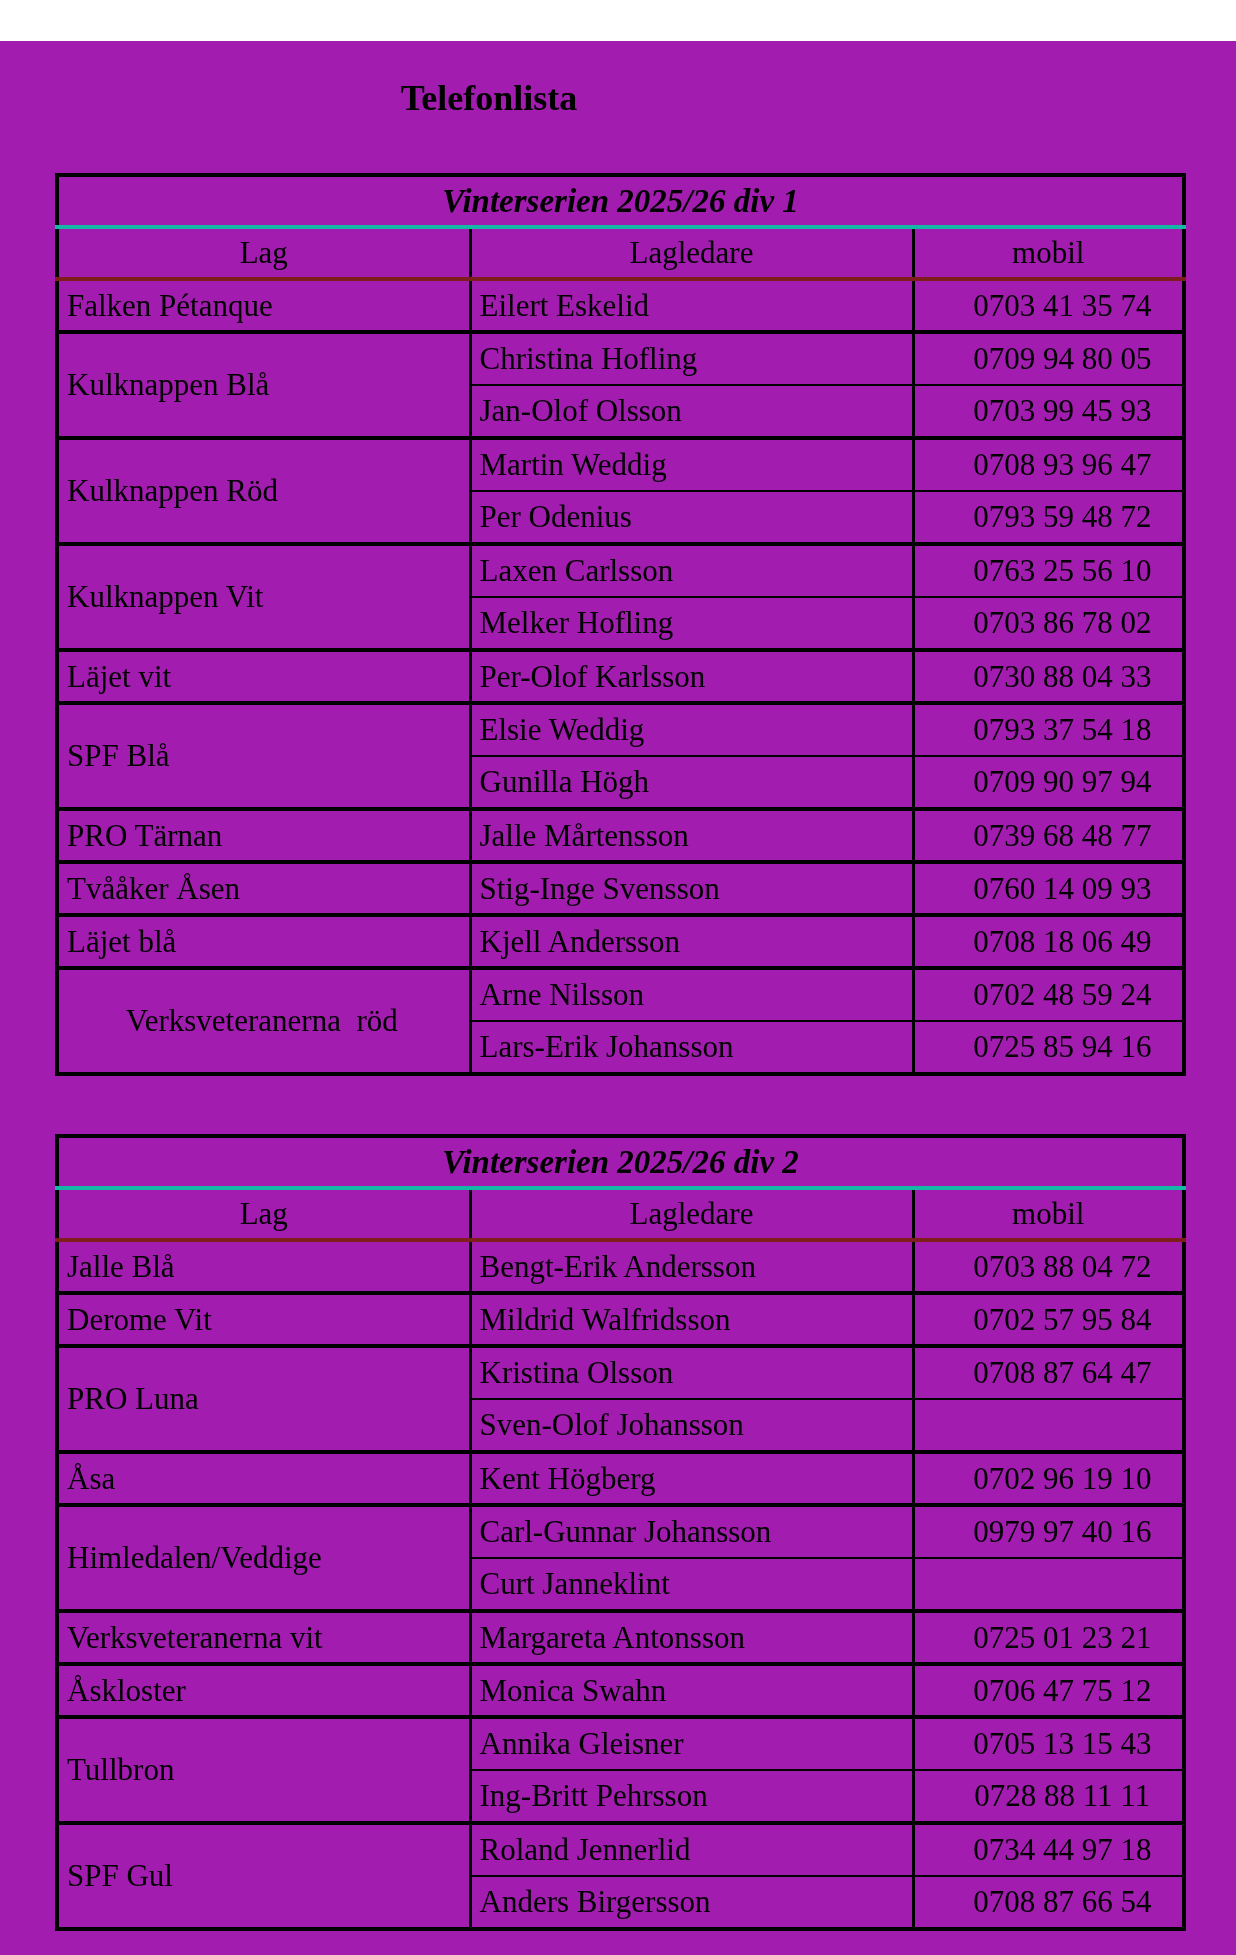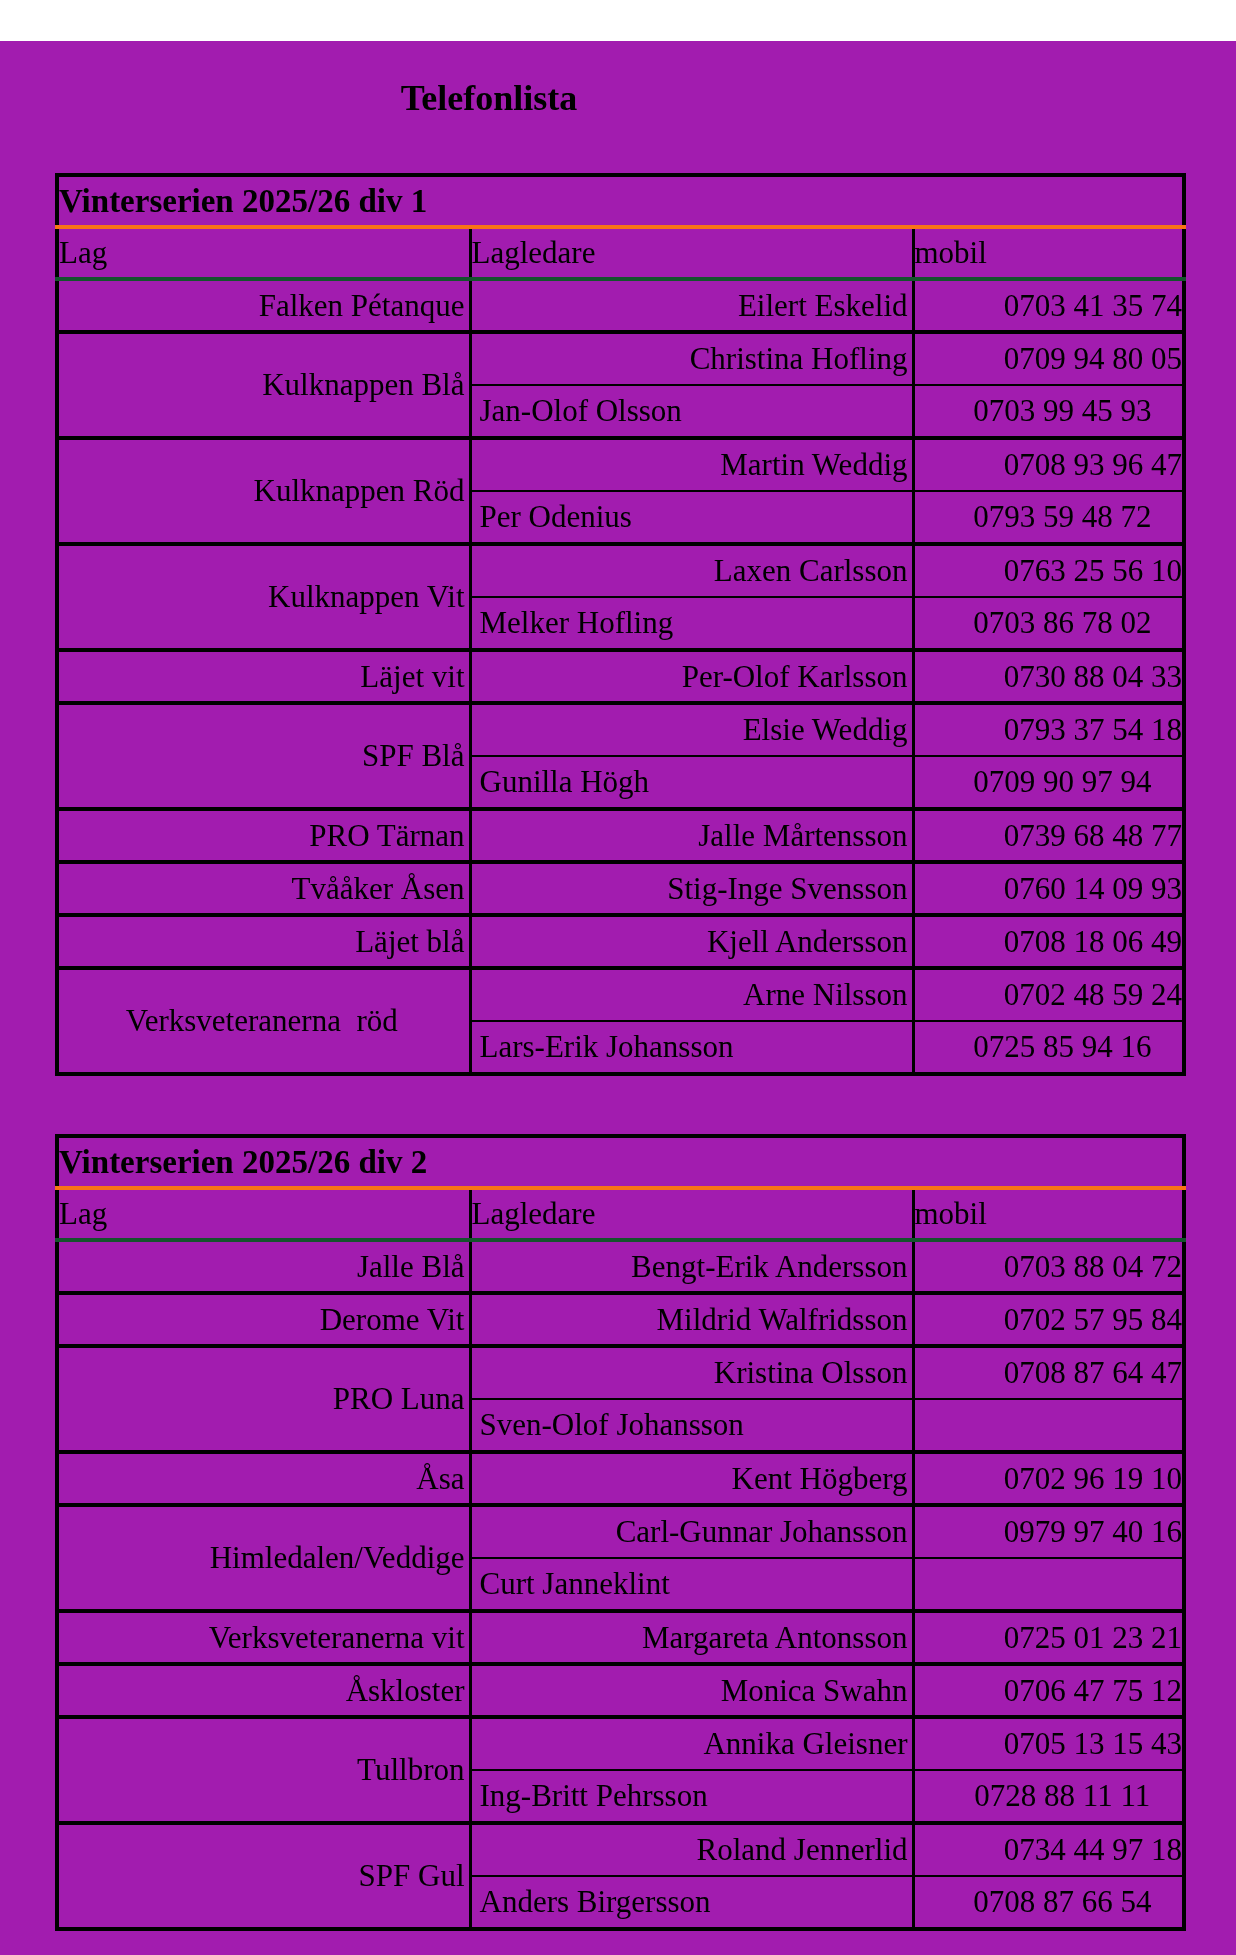--- a/index.html
+++ b/index.html
@@ -38,31 +38,33 @@
   table.phone-table td {
     border-left: 3px solid #000;
     border-right: 3px solid #000;
     border-top: 2px solid #000;
     border-bottom: 2px solid #000;
     vertical-align: middle;
     overflow: hidden;
   }
   tr.title-row td {
     height: 52px;
-    text-align: left;
+    text-align: center;
     font-weight: bold;
     font-size: 33px;
-    border-bottom: 4px solid #f97316;
+    border-bottom: 4px solid #14b8a6;
+    font-style: italic;
   }
   tr.header-row td {
     height: 52px;
-    border-bottom: 4px solid #14532d;
+    text-align: center;
+    border-bottom: 4px solid #7f1d1d;
   }
   tr.data-row { height: 53px; }
-  tr.group-start td { border-top: 4px solid #000; text-align: right; }
+  tr.group-start td { border-top: 4px solid #000; }
   td.team-cell, td.leader-cell { text-align: left; padding-left: 8px; padding-right: 4px; }
   td.team-cell.centered { text-align: center; padding-left: 0; white-space: pre; }
   td.mobile-cell { text-align: center; padding-left: 28px; }
 </style>
 </head>
 <body>
 
 <div class="page">
   <h1 class="page-title">Telefonlista</h1>
 

